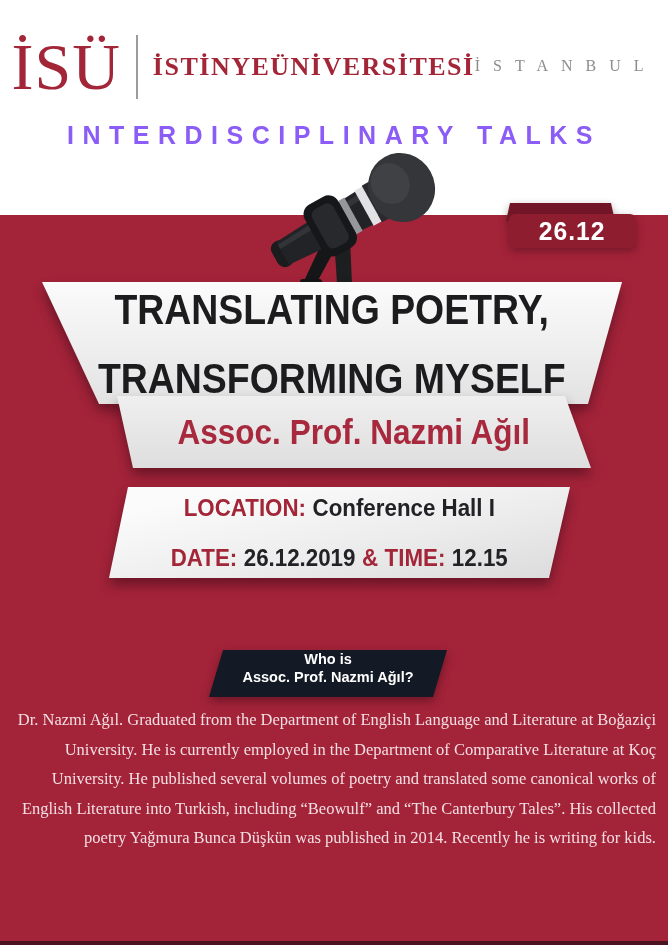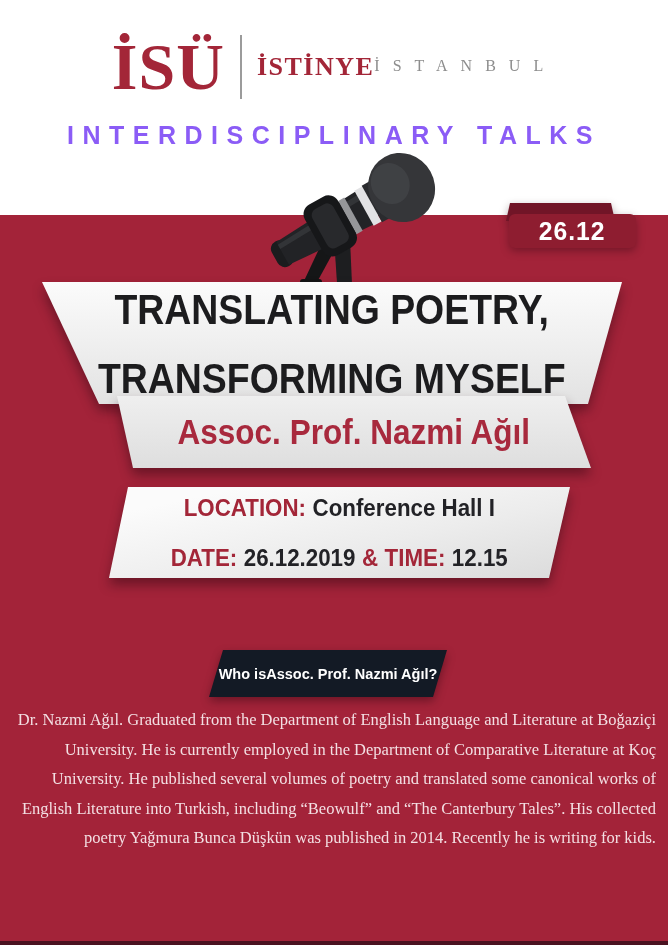--- a/index.html
+++ b/index.html
@@ -3,21 +3,21 @@
 <meta charset="utf-8">
 <style>
   html,body{margin:0;padding:0;background:#555;}
   .poster{
     position:relative;width:668px;height:945px;margin:0 auto;
     background:#ffffff;overflow:hidden;
     font-family:"Liberation Sans",sans-serif;
   }
   
   .logo{position:absolute;top:34px;left:0;width:668px;display:flex;justify-content:center;align-items:center;gap:15px;}
-  .logo-monogram{font-family:"Liberation Serif",serif;font-weight:bold;font-size:66px;color:#a32638;letter-spacing:1px;line-height:1;}
+  .logo-monogram{font-family:"Liberation Serif",serif;font-weight:normal;font-size:66px;color:#a32638;letter-spacing:1px;line-height:1;}
   .logo-divider{width:2px;height:64px;background:#9b9b9b;}
   .logo-textcol{display:flex;flex-direction:row;}
   .logo-uni-line{font-family:"Liberation Serif",serif;font-weight:bold;font-size:26px;line-height:28px;color:#a32638;letter-spacing:1.5px;}
   .logo-city{font-family:"Liberation Serif",serif;font-size:16px;color:#8d8d8d;letter-spacing:13px;margin-top:4px;white-space:nowrap;}
   .series-title{position:absolute;top:121px;left:0;width:668px;text-align:center;font-weight:bold;font-size:25px;letter-spacing:8.5px;color:#8b5cf6;white-space:nowrap;}
   
   .red-bg{position:absolute;left:0;top:215px;width:668px;height:730px;background:#a32339;}
   .bottom-edge{position:absolute;left:0;bottom:0;width:668px;height:4px;background:#4a1220;}
   
   .date-badge{position:absolute;left:497px;top:203px;width:127px;height:45px;filter:drop-shadow(0 3px 4px rgba(30,0,10,.35));}
@@ -33,38 +33,39 @@
   .w2{left:117px;top:396px;}
   .band3{position:relative;width:461px;height:91px;background:linear-gradient(168deg,#fbfbfb 15%,#ececec 60%,#dbdbdb 100%);clip-path:polygon(19px 0,461px 0,440px 91px,0 91px);}
   .w3{left:109px;top:487px;}
   .talk-title{font-weight:bold;font-size:43px;line-height:50px;color:#1c1c1e;transform:scaleX(.87);white-space:nowrap;text-align:center;}
   .speaker-name{font-weight:bold;font-size:35px;color:#a8293d;transform:scaleX(.9);white-space:nowrap;}
   .detail-line{display:flex;gap:7px;font-weight:bold;font-size:24px;line-height:31px;transform:scaleX(.93);white-space:nowrap;}
   .lbl{color:#a32638;}
   .val{color:#222226;}
   
   .who-wrap{left:209px;top:650px;filter:drop-shadow(0 4px 5px rgba(30,0,10,.4));}
-  .who-badge{position:relative;width:238px;height:47px;background:#131a25;clip-path:polygon(14px 0,238px 0,224px 47px,0 47px);display:flex;align-items:center;justify-content:center;color:#ffffff;font-weight:bold;font-size:14.5px;line-height:18px;text-align:center;}
+  .who-badge{position:relative;width:238px;height:47px;background:#131a25;clip-path:polygon(14px 0,238px 0,224px 47px,0 47px);display:flex;flex-direction:column;align-items:center;justify-content:flex-start;color:#ffffff;font-weight:bold;font-size:14.5px;line-height:18px;text-align:center;}
   
   .bio{position:absolute;left:12px;top:705px;width:644px;text-align:right;font-family:"Liberation Serif",serif;font-size:16.5px;line-height:29.5px;color:#f3dfe3;}
   
   .mic{position:absolute;left:238px;top:148px;width:210px;height:145px;}
 </style>
 </head>
 <body>
 
 <div class="poster">
 
   <div class="red-bg"></div>
 
   <div class="logo">
     <div class="logo-monogram">İSÜ</div>
     <div class="logo-divider"></div>
     <div class="logo-textcol">
       <div class="logo-uni-line">İSTİNYE</div>
+      <div class="logo-uni-line">ÜNİVERSİTESİ</div>
       <div class="logo-city">İSTANBUL</div>
     </div>
   </div>
 
   <div class="series-title">INTERDISCIPLINARY TALKS</div>
 
   <svg class="mic" viewBox="0 0 210 145" aria-hidden="true">
 
     <path d="M88 86 L102 92 L78 136 Q74 141 69 137 L66 133 Z" fill="#151617"></path>
     <path d="M96 90 L112 91 L114 136 Q113 143 104 141 L99 135 Z" fill="#1d1e20"></path>

